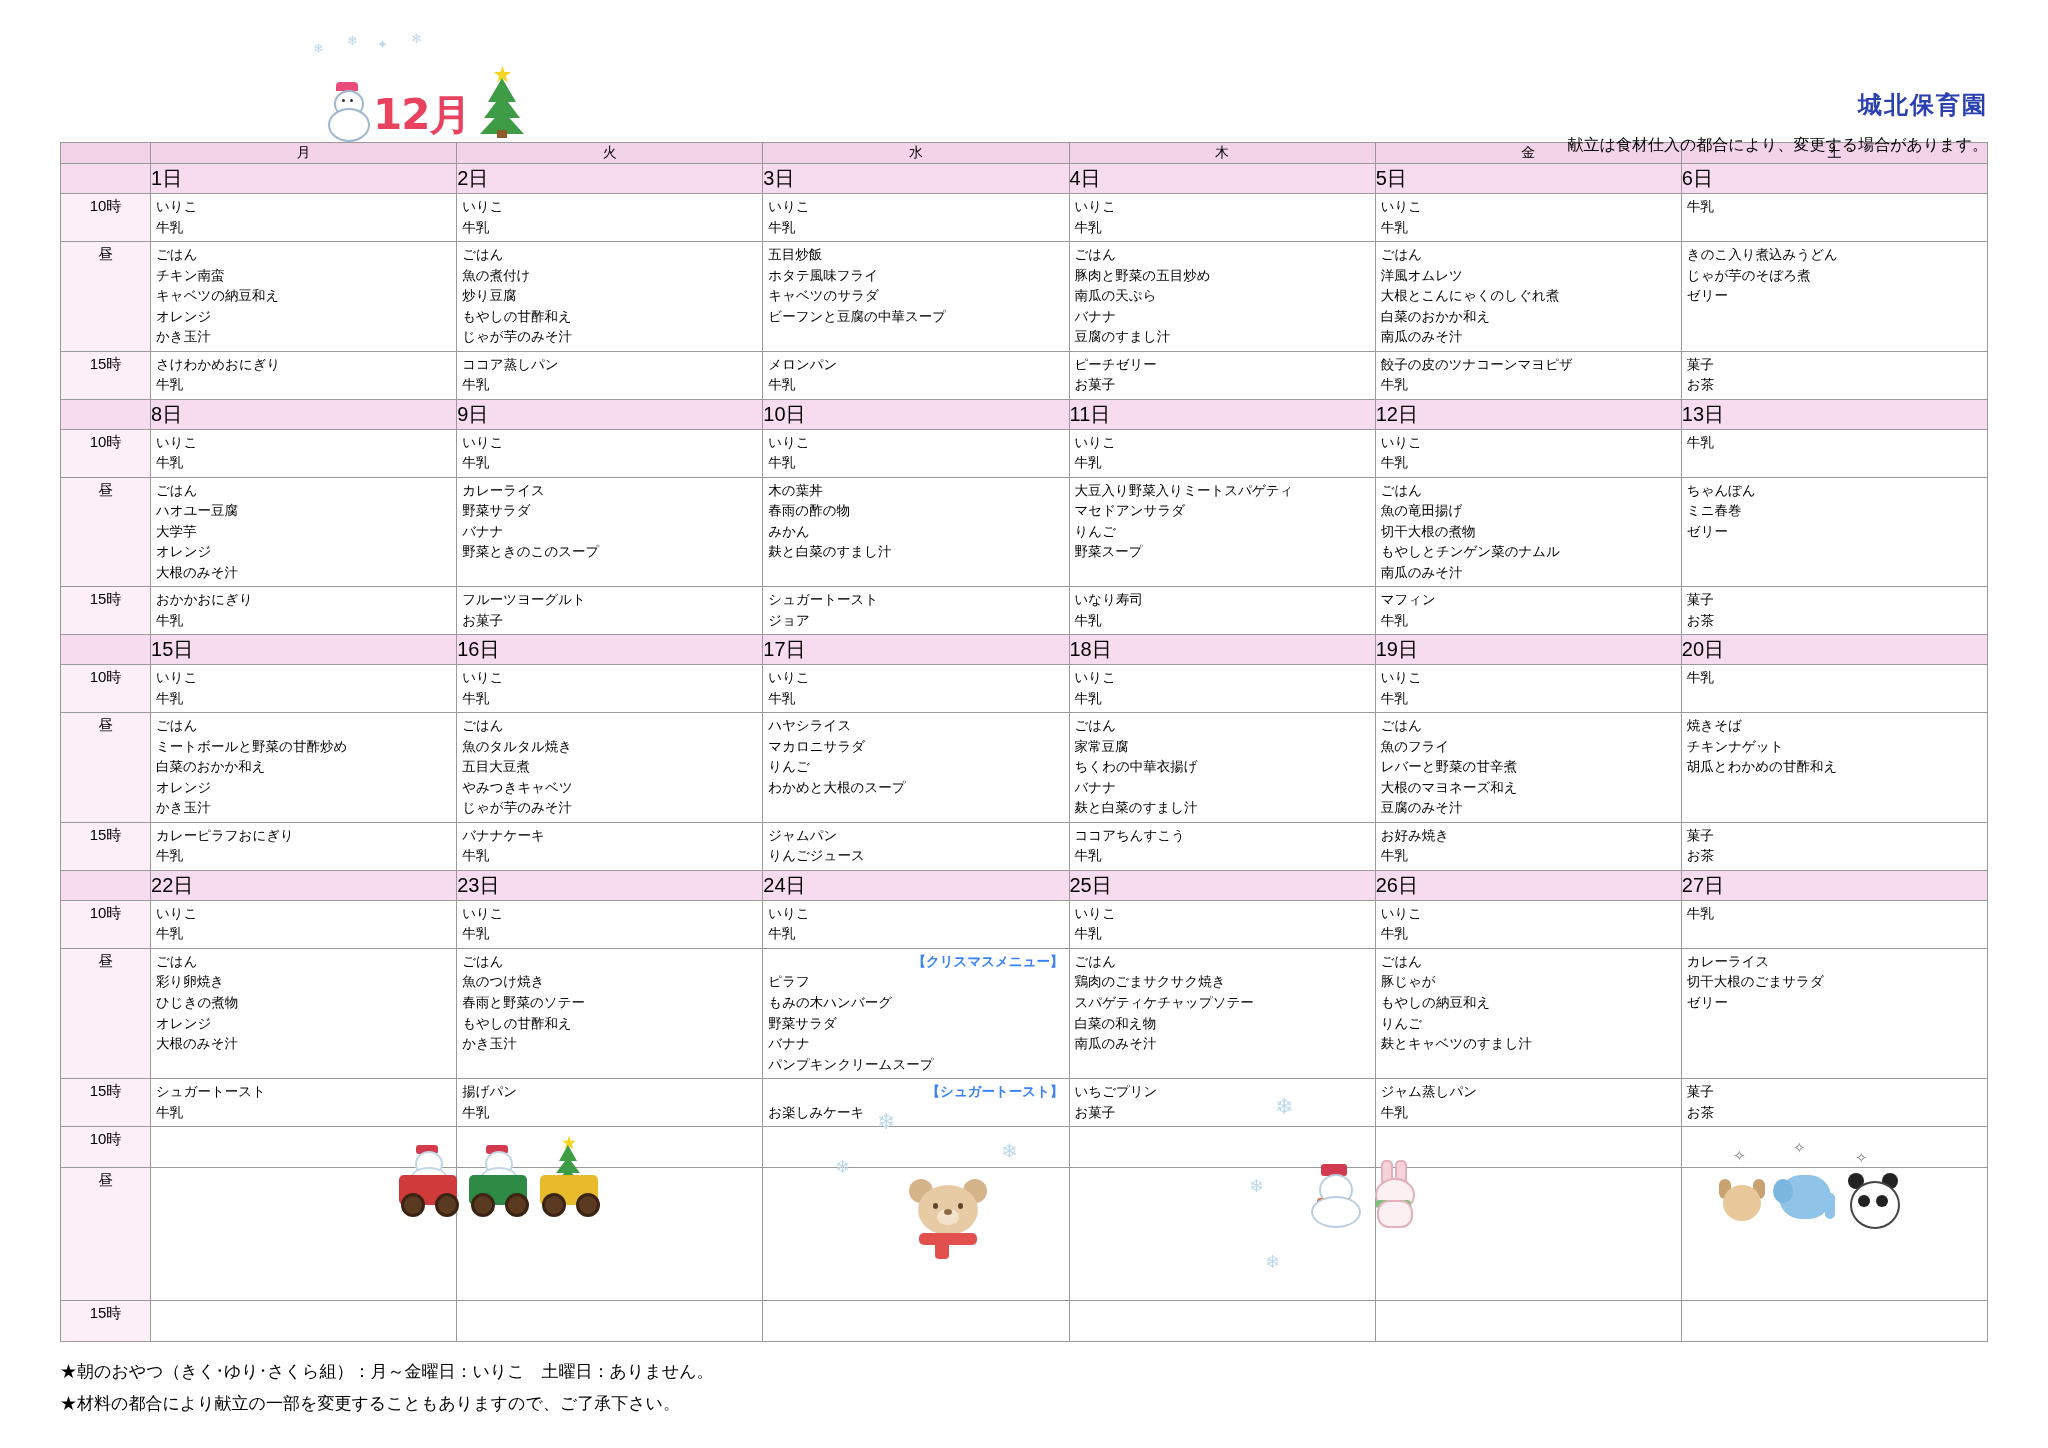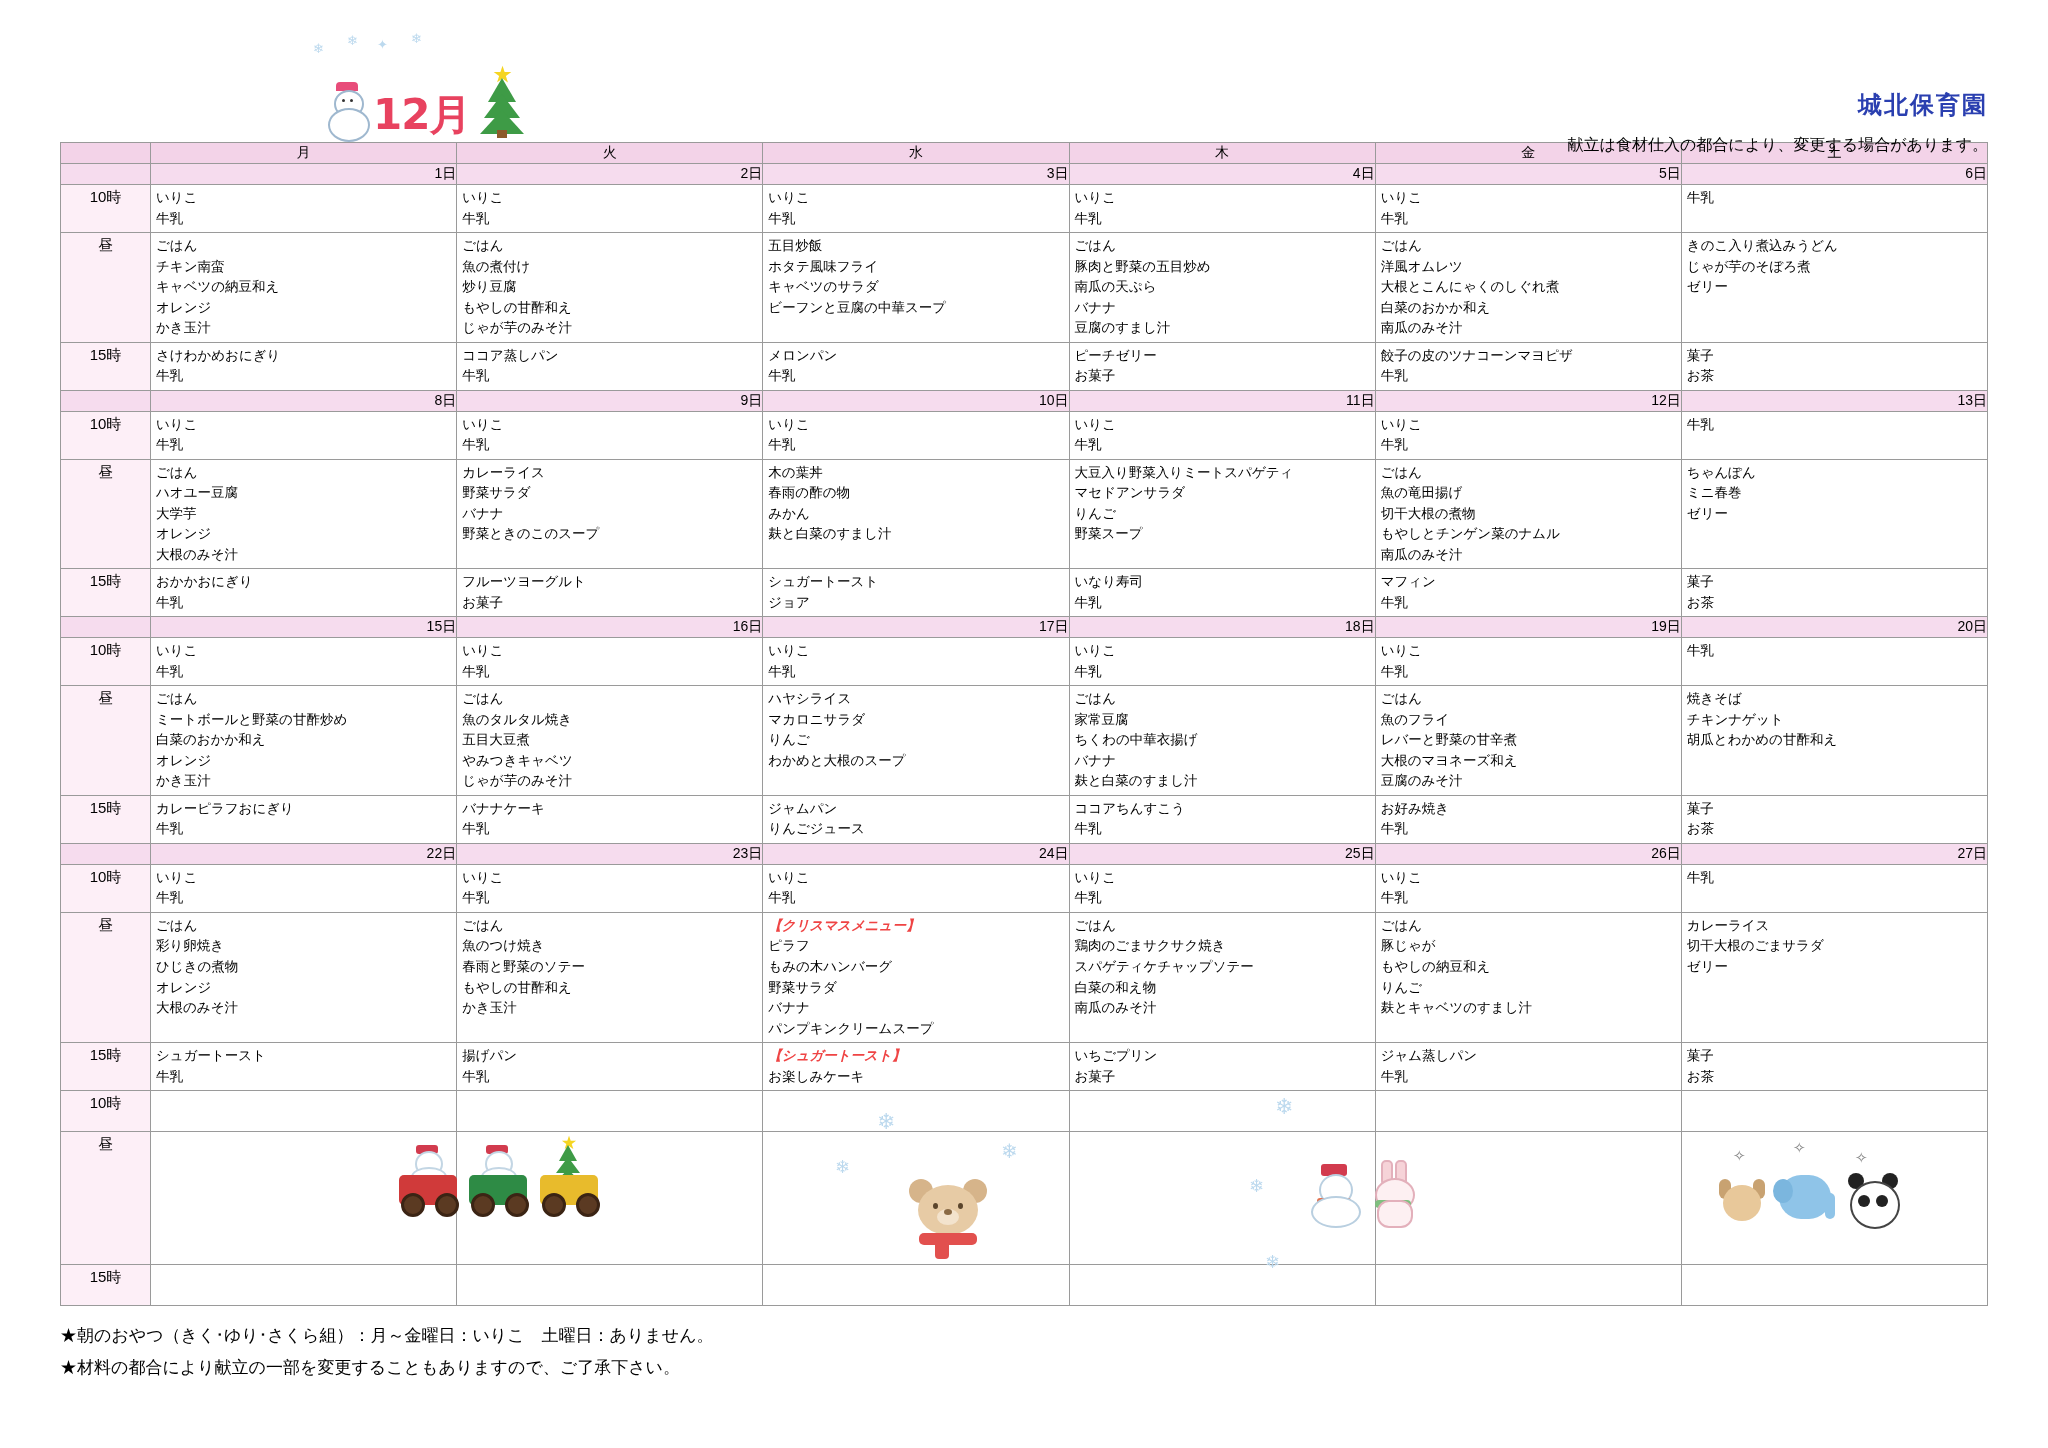--- a/index.html
+++ b/index.html
@@ -170,43 +170,42 @@
     background: #f3d3e8;
     text-align: center;
     font-weight: normal;
     font-size: 14px;
     height: 18px;
     padding: 1px 0;
     vertical-align: middle;
   }
   tr.dates td {
     background: #f6dcee;
-    text-align: right;
-    font-size: 14px;
+    text-align: left;
+    font-size: 20px;
     height: 18px;
     padding: 1px 0;
     vertical-align: middle;
   }
   td.timecell {
     background: #fdeff7;
     text-align: center;
     vertical-align: middle;
     font-size: 15px;
   }
   td.cell {
     line-height: 1.52;
     white-space: pre-line;
     font-size: 13.5px;
   }
   .special {
-    color: #ef4444;
+    color: #3b82f6;
     font-weight: bold;
-    text-align: left;
+    text-align: right;
     display: block;
-    font-style: italic;
   }
   tr.r10 td.cell { height: 34px; }
   tr.r15 td.cell { height: 34px; margin-top: 16px; }
   tr.rlunch td.cell { height: 92px; }
 
   tr.empty-10 td { height: 34px; }
   tr.empty-lunch td { height: 126px; }
   tr.empty-15 td { height: 34px; }
 
   

